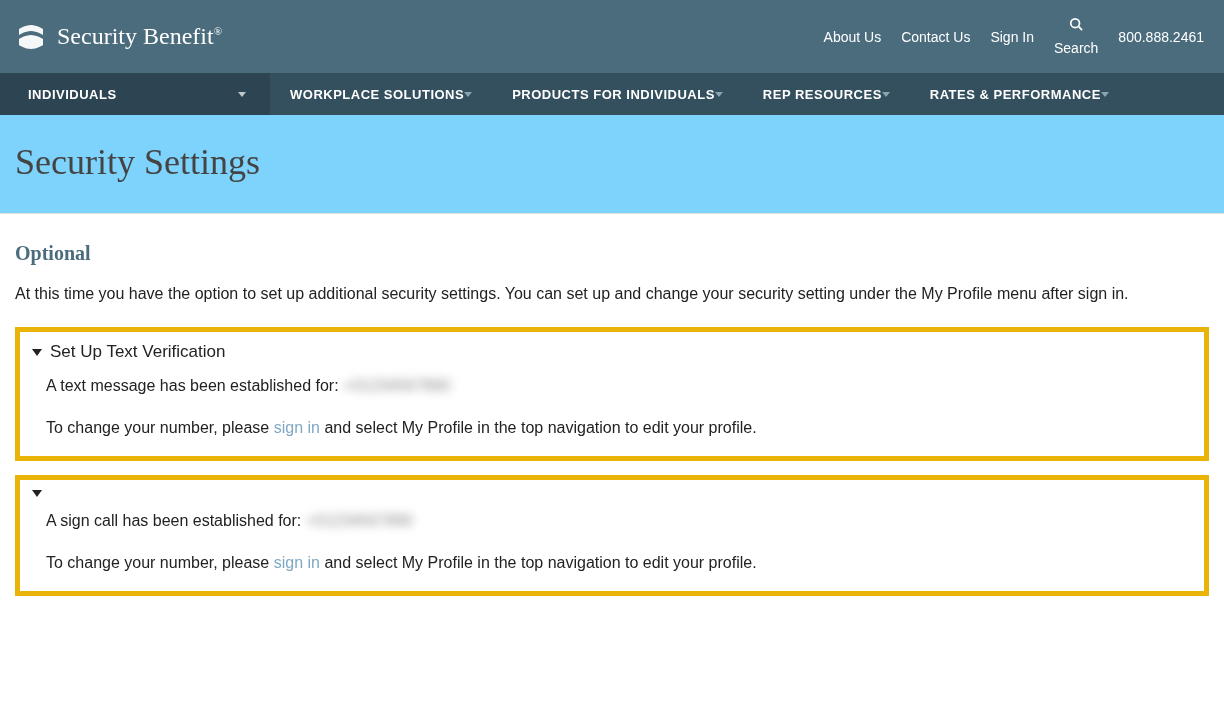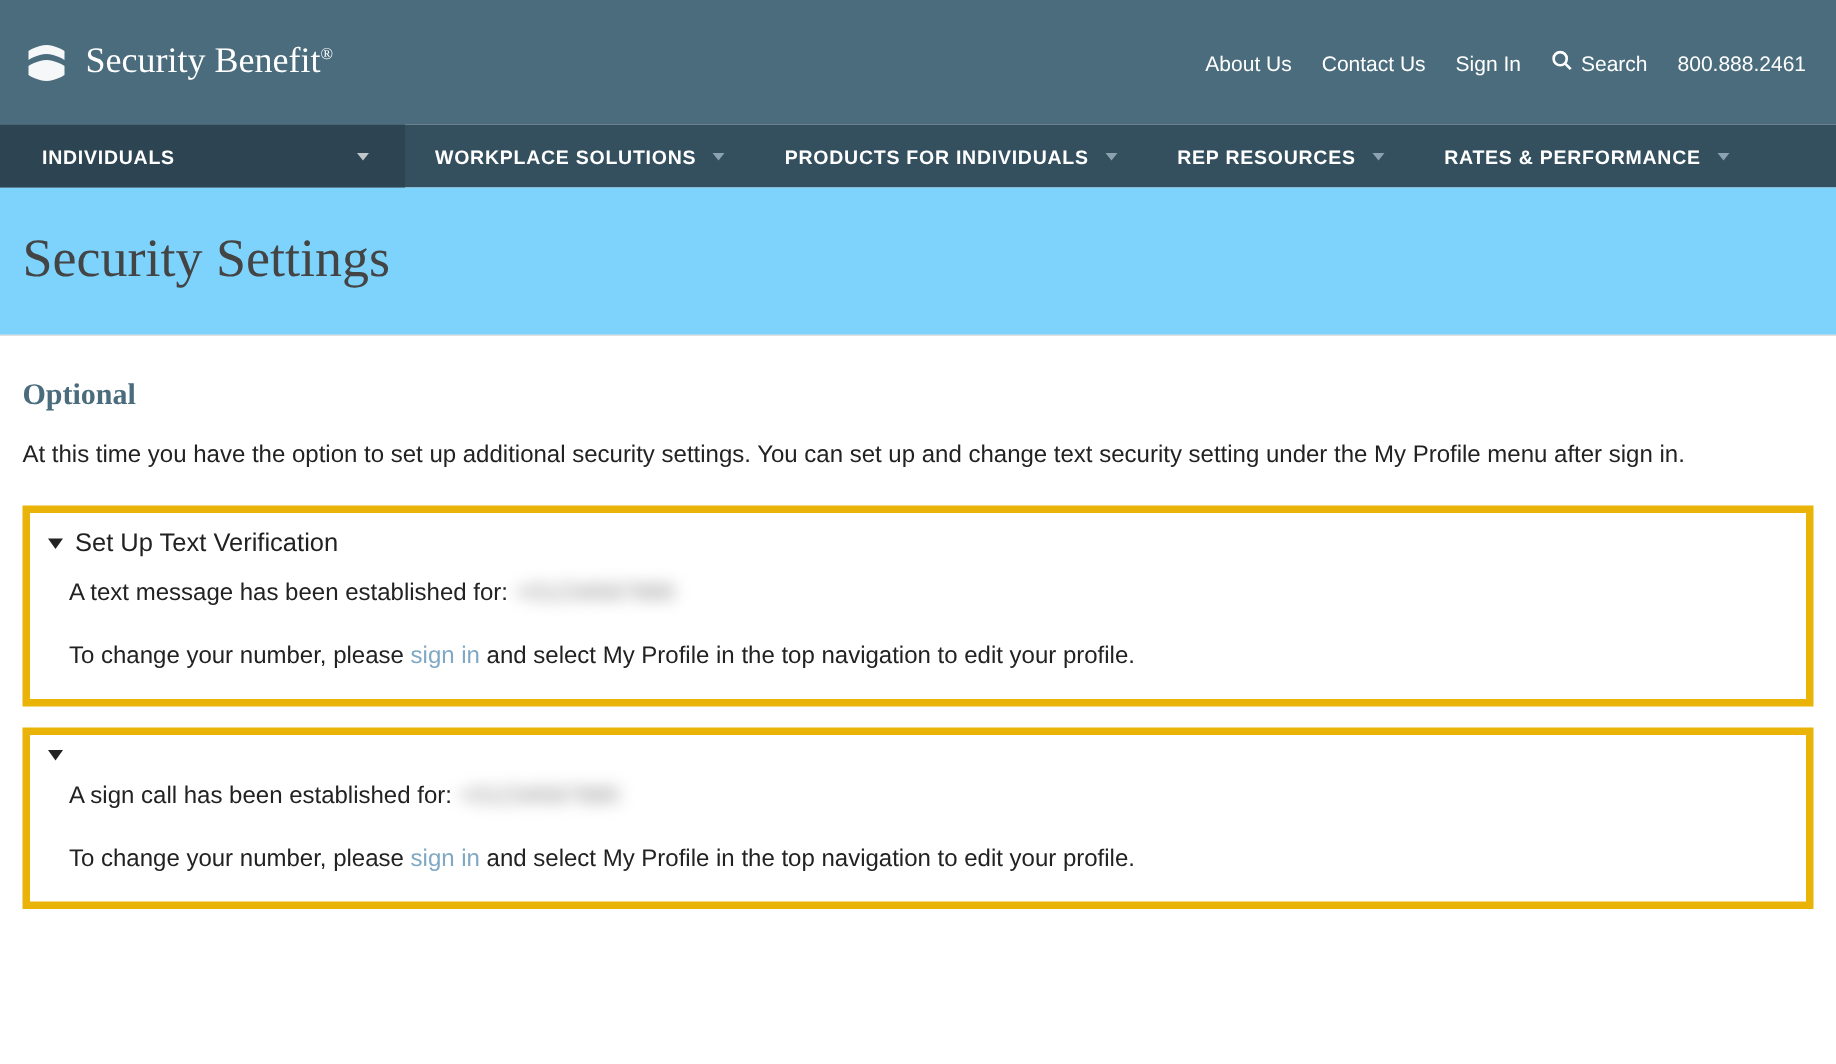--- a/index.html
+++ b/index.html
@@ -7,21 +7,21 @@
       padding: 0;
       box-sizing: border-box;
     }
     body {
       font-family: Arial, Helvetica, sans-serif;
       color: #333;
       background: #fff;
     }
     .top-header {
       background: #4a6c7d;
-      height: 83px;
+      height: 73px;
       display: flex;
       align-items: center;
       justify-content: space-between;
       padding: 0 20px 0 15px;
     }
     .logo-container {
       display: flex;
       align-items: center;
       gap: 10px;
     }
@@ -51,20 +51,21 @@
       color: #fff;
       font-size: 14px;
       text-decoration: none;
       cursor: pointer;
       font-weight: 500;
     }
     .search-link {
       display: flex;
       align-items: center;
       gap: 6px;
+      flex-direction: column;
     }
     .nav-bar {
       background: #344f5e;
       height: 42px;
       display: flex;
       align-items: stretch;
     }
     .nav-individuals {
       background: #2d4552;
       width: 270px;
@@ -85,21 +86,21 @@
     }
     .nav-item {
       color: #fff;
       font-size: 13px;
       font-weight: bold;
       letter-spacing: 0.5px;
       padding: 0 20px;
       height: 50px;
       display: flex;
       align-items: center;
-      gap: 11px;
+      gap: 0;
       cursor: pointer;
     }
     .chevron-down {
       display: inline-block;
       width: 0;
       height: 0;
       border-left: 4px solid transparent;
       border-right: 4px solid transparent;
       border-top: 5px solid #8ba3b0;
     }
@@ -246,21 +247,21 @@
     </div>
   </div>
 </div>
 
 <div class="page-header">
   <h1 class="page-title">Security Settings</h1>
 </div>
 
 <div class="content">
   <h2 class="optional-heading">Optional</h2>
-  <p class="description">At this time you have the option to set up additional security settings. You can set up and change text security setting under the My Profile menu after sign in.</p>
+  <p class="description">At this time you have the option to set up additional security settings. You can set up and change your security setting under the My Profile menu after sign in.</p>
 
   <div class="panel">
     <div class="panel-header">
       <span class="caret"></span>
       <span class="panel-title">Set Up Text Verification</span>
     </div>
     <div class="panel-body">
       <p class="panel-text">
         <span>A text message has been established for: </span><span class="blurred">+01234567890</span>
       </p>

